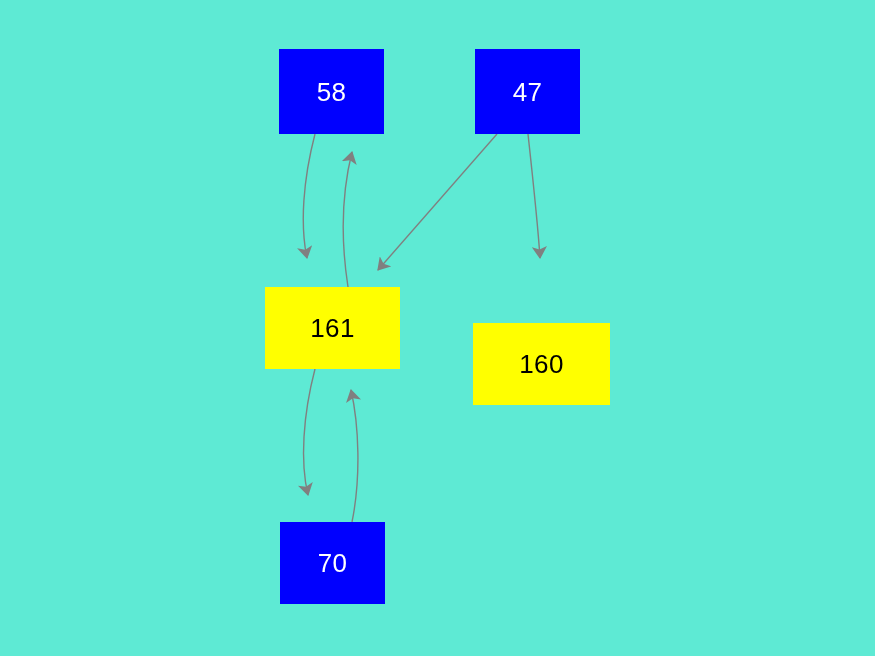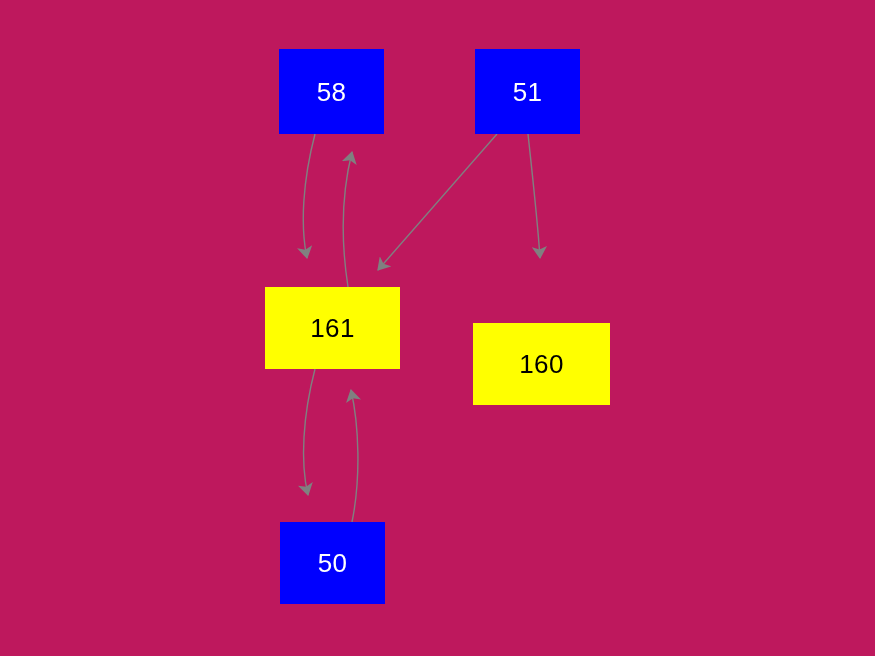--- a/index.html
+++ b/index.html
@@ -8,21 +8,21 @@
     padding: 0;
     background: #ffffff;
   }
   body {
     font-family: "Liberation Sans", sans-serif;
   }
   #canvas {
     position: relative;
     width: 875px;
     height: 656px;
-    background: #be185d;
+    background: #5eead4;
     overflow: hidden;
   }
   #edge-layer {
     position: absolute;
     left: 0;
     top: 0;
     width: 875px;
     height: 656px;
   }
   .node {
@@ -72,28 +72,28 @@
     <path d="M 315 369 C 303 415 300 462 308 495" fill="none" stroke="#808080" stroke-width="1.4" marker-end="url(#arrowhead)"></path>
 
     <path d="M 352 522 C 361 478 359 425 351 390" fill="none" stroke="#808080" stroke-width="1.4" marker-end="url(#arrowhead)"></path>
   </svg>
 
   <div class="node node-blue" style="left:279px; top:49px; width:105px; height:85px;">
     <span class="node-label">58</span>
   </div>
 
   <div class="node node-blue" style="left:475px; top:49px; width:105px; height:85px;">
-    <span class="node-label">51</span>
+    <span class="node-label">47</span>
   </div>
 
   <div class="node node-yellow" style="left:265px; top:287px; width:135px; height:82px;">
     <span class="node-label">161</span>
   </div>
 
   <div class="node node-yellow" style="left:473px; top:287px; width:137px; height:82px;margin-top:36px;">
     <span class="node-label">160</span>
   </div>
 
   <div class="node node-blue" style="left:280px; top:522px; width:105px; height:82px;">
-    <span class="node-label">50</span>
+    <span class="node-label">70</span>
   </div>
 
 </div>
 
 </body></html>

